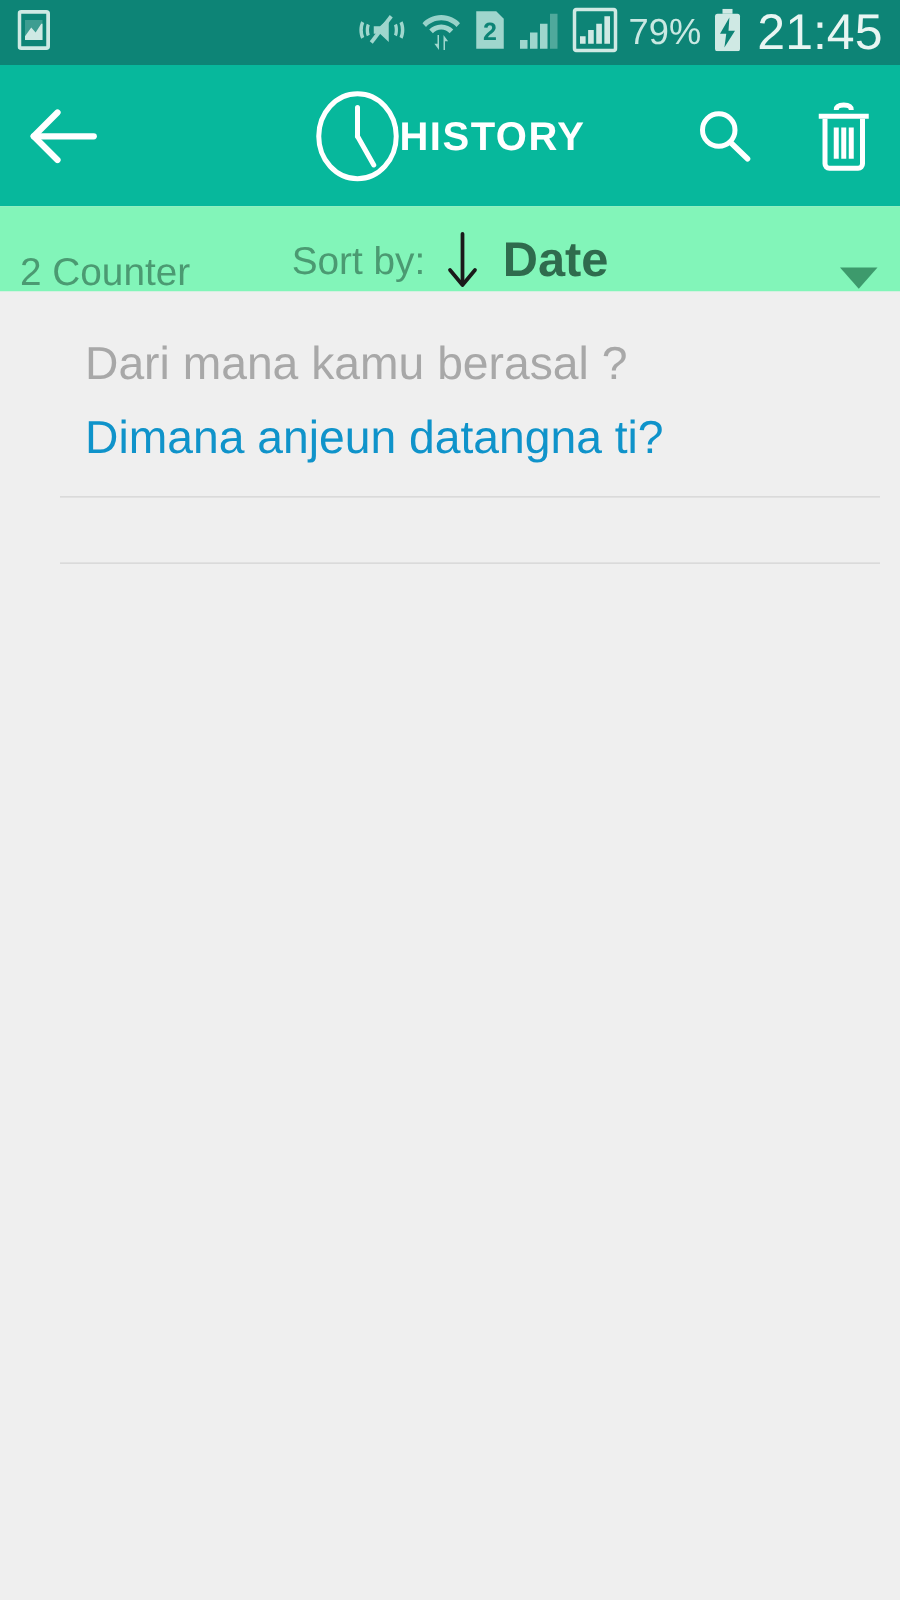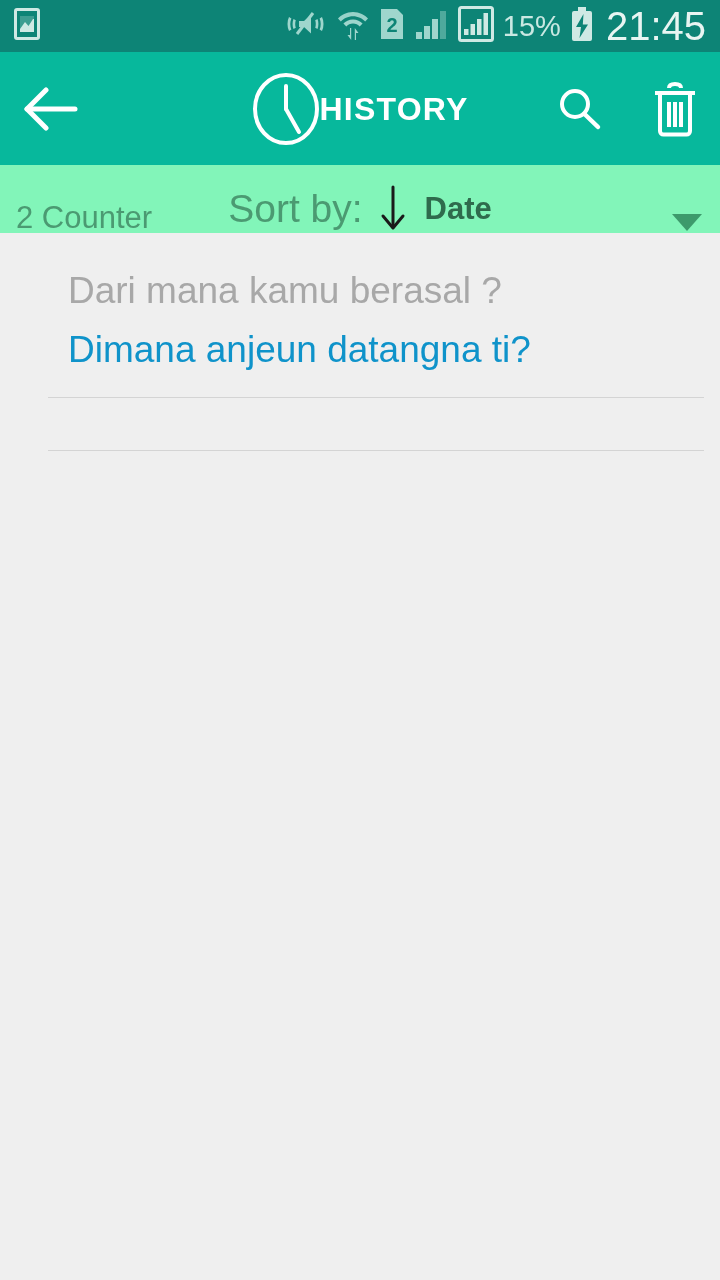--- a/index.html
+++ b/index.html
@@ -64,25 +64,25 @@
   .counter {
     color:#4b9a72; font-size:31px; line-height:1;
     font-family:"Liberation Sans", sans-serif;
   }
   .sort-group {
     position:absolute; left:0; right:0;
     display:flex; align-items:center; justify-content:center;
     gap:0px; pointer-events:none;
   }
   .sort-label {
-    color:#4b9a72; font-size:39px; line-height:1; margin-right:16px;
+    color:#4b9a72; font-size:31px; line-height:1; margin-right:16px;
     font-family:"Liberation Sans", sans-serif;
   }
   .sort-value {
-    color:#2f6b4d; font-size:31px; font-weight:bold; line-height:1; margin-left:18px;
+    color:#2f6b4d; font-size:39px; font-weight:bold; line-height:1; margin-left:18px;
     font-family:"Liberation Sans", sans-serif;
   }
   .sort-dir { display:flex; align-items:center; }
   .sort-caret { margin-left:auto; display:flex; align-items:center; z-index:2; cursor:pointer; }
 
   
   .list { width:100%; padding-top:10px; }
   .list-item { padding:26px 52px 0 68px; cursor:pointer; }
   .src-text {
     color:#a8a8a8; font-size:37px; line-height:1.18;
@@ -160,21 +160,21 @@
         <svg width="36" height="36" viewBox="0 0 36 36">
           <rect x="1.5" y="1.5" width="33" height="33" rx="2" fill="none" stroke="#cfe9e4" stroke-width="3"></rect>
           <g fill="#cfe9e4">
             <rect x="6" y="23" width="4.5" height="6"></rect>
             <rect x="12.5" y="18" width="4.5" height="11"></rect>
             <rect x="19" y="13" width="4.5" height="16"></rect>
             <rect x="25.5" y="7" width="4.5" height="22"></rect>
           </g>
         </svg>
       </span>
-      <span class="sb-text">15%</span>
+      <span class="sb-text">79%</span>
       <span class="sb-ico">
         <svg width="24" height="34" viewBox="0 0 24 34">
           <rect x="8" y="0" width="8" height="4" fill="#cfe9e4"></rect>
           <rect x="2" y="4" width="20" height="30" rx="2" fill="#cfe9e4"></rect>
           <path d="M13.5 7 L6 20 L11 20 L9.5 31 L18 17.5 L12.8 17.5 Z" fill="#0d8476"></path>
         </svg>
       </span>
       <span class="sb-clock">21:45</span>
     </div>
   </div>

